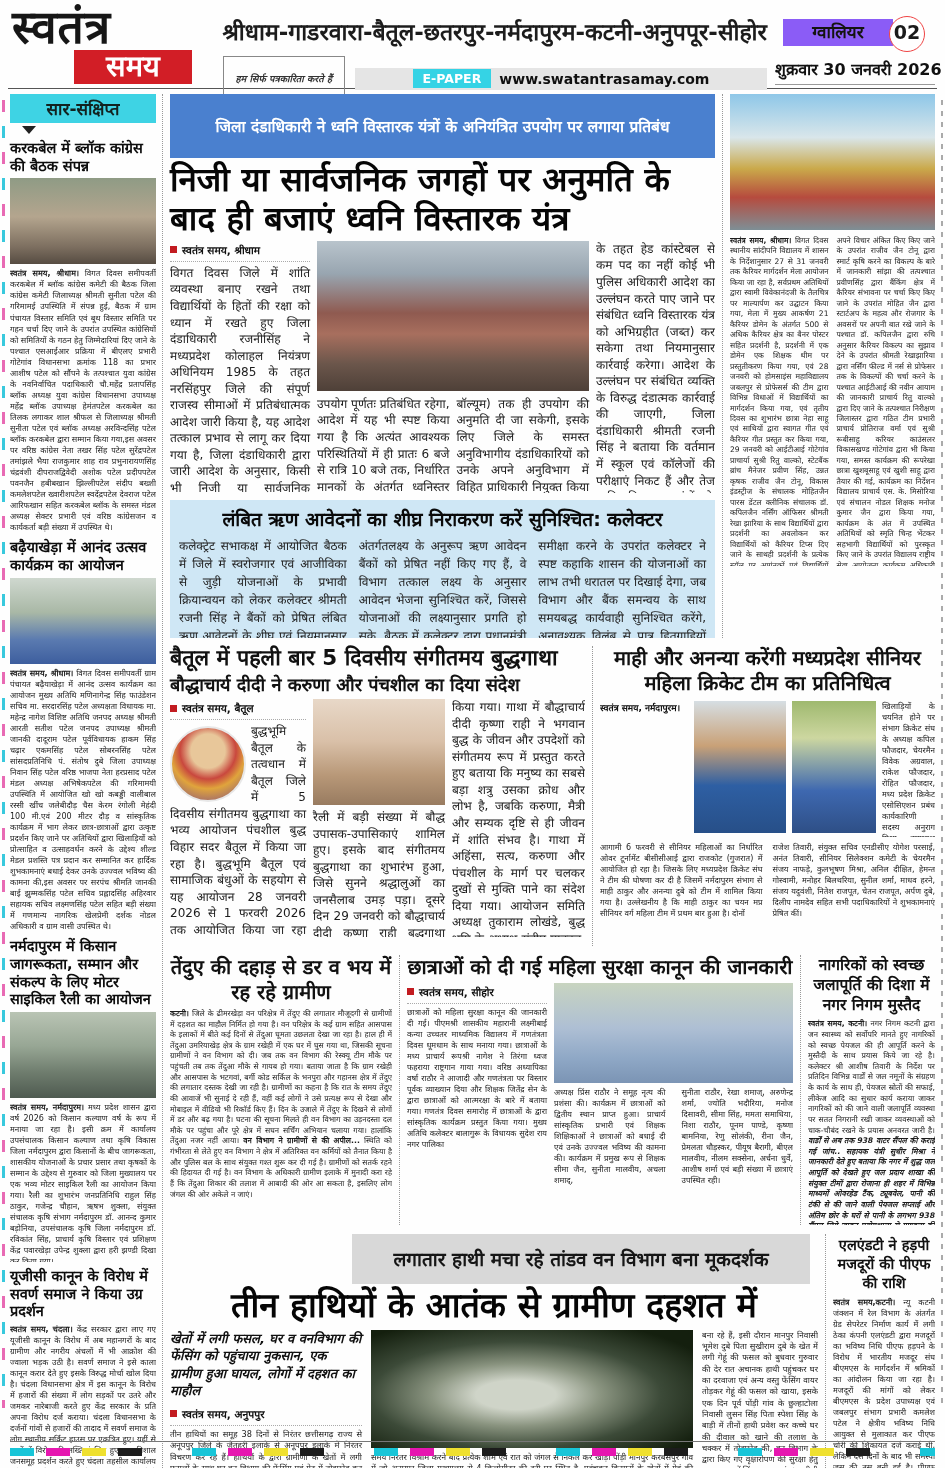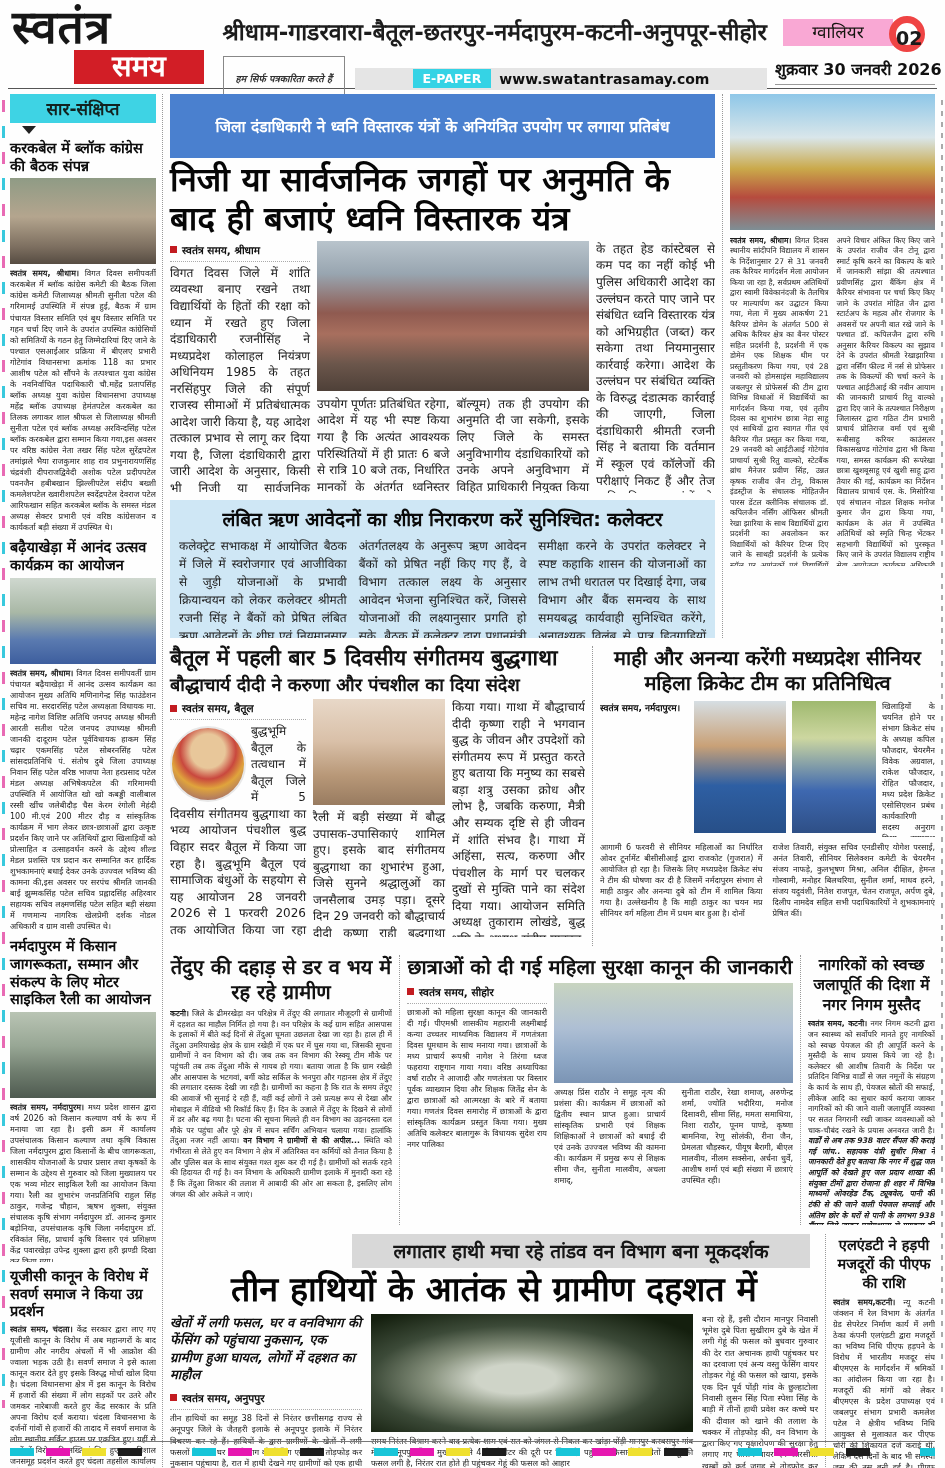--- a/index.html
+++ b/index.html
@@ -10,34 +10,34 @@
   .edge-left { position:absolute; left:2px; top:100px; bottom:60px; width:3px;
     background:repeating-linear-gradient(180deg,#e86ab4 0 12px, transparent 12px 26px, #39c9dd 26px 38px, transparent 38px 52px); }
   .edge-right { position:absolute; right:2px; top:100px; bottom:60px; width:2px;
     background:repeating-linear-gradient(180deg,#aaa 0 5px, transparent 5px 11px); }
 
   
   .header { display:flex; height:86px; padding:6px 10px 0 12px; }
   .logo { width:218px; position:relative; }
   .logo-top { font-size:46px; font-weight:bold; line-height:0.95; letter-spacing:1px; color:#161616; }
   .logo-bottom { background:#d21e26; color:#fff; font-weight:bold; font-size:29px; line-height:1.05;
-    width:130px; text-align:center; margin-left:62px; padding:1px 4px 3px; }
+    width:118px; text-align:center; margin-left:62px; padding:1px 4px 3px; }
   .head-center { flex:1; text-align:center; padding:0 8px; }
   .cities { font-size:23px; font-weight:bold; margin-top:9px; color:#1c1c1c; white-space:nowrap; }
   .center-row { display:flex; align-items:center; margin-top:9px; }
   .tagline { border:1px solid #888; font-size:9.5px; font-style:italic; font-weight:bold; padding:15px 12px; white-space:nowrap; color:#333; }
   .epaper-bar { flex:1; background:#e5e5e5; height:22px; display:flex; align-items:center; justify-content:center; margin-left:10px; gap:8px; }
   .epaper-badge { background:#35d3e5; color:#fff; font-weight:bold; font-size:12.5px; padding:2px 10px; }
   .website { font-weight:bold; font-size:14px; color:#101010; }
   .head-right { width:160px; text-align:center; padding-top:10px; }
   .edition-wrap { position:relative; height:34px; }
-  .edition-strip { position:absolute; left:8px; top:3px; width:110px; height:27px; background:#f9a8d4;
-    font-size:17px; font-weight:normal; line-height:27px; color:#14140f; }
+  .edition-strip { position:absolute; left:8px; top:3px; width:110px; height:27px; background:#8b5cf6;
+    font-size:17px; font-weight:bold; line-height:27px; color:#14140f; }
   .pagenum-circle { position:absolute; right:10px; top:0; width:36px; height:36px; border-radius:50%;
-    background:#fff; border:7px solid #ef4444; font-size:19px; font-weight:bold; line-height:30px; color:#1a1a1a; }
+    background:#fff; border:1px solid #ef4444; font-size:19px; font-weight:bold; line-height:30px; color:#1a1a1a; }
   .date { font-size:16px; font-weight:bold; margin-top:8px; padding-bottom:4px; border-bottom:1.5px solid #999; white-space:nowrap; }
   .header-rule { border-top:1.5px solid #555; margin:2px 8px 0; }
 
   
   .body-wrap { display:flex; padding:5px 10px 0 10px; }
   .sidebar { width:153px; padding-right:6px; border-right:1px dotted #999; }
   .main { flex:1; padding-left:7px; }
   .small { text-align:justify; line-height:1.38; color:#1c1c1c; }
   .b { font-weight:bold; }
   .byrow { display:flex; align-items:center; gap:5px; font-weight:bold; font-size:10.5px;
@@ -113,21 +113,21 @@
   .stu-cols p { flex:1; }
   .fs8 { font-size:8px; }
   .water { flex:1; margin-left:7px; padding-left:7px; }
   .water-h { font-size:15.5px; font-weight:bold; text-align:center; line-height:1.3; margin-bottom:4px; }
   .water-body { font-size:7.7px; height:206px; overflow:hidden; }
   .hl { font-weight:bold; font-style:italic; }
 
   
   .rowD { display:flex; margin-top:9px; }
   .elephant { width:648px; }
-  .ele-strip { background:#d8d8d8; font-size:19px; font-weight:bold; text-align:center; width:458px; margin-left:182px; padding:4px 4px; color:#161616; }
+  .ele-strip { background:#d8d8d8; font-size:19px; font-weight:bold; text-align:center; width:458px; margin-left:182px; padding:12px 4px; color:#161616; }
   .ele-h { font-size:34px; font-weight:bold; text-align:center; line-height:1.1; margin:3px 0 5px; color:#050505; }
   .ele-body { display:flex; gap:9px; height:218px; overflow:hidden; }
   .ele-left { width:192px; }
   .deck { font-size:13px; font-weight:bold; font-style:italic; line-height:1.35; margin-bottom:5px; }
   .ele-mid { width:322px; }
   .ele-photo { height:118px; margin-bottom:4px; }
   .ele-right { flex:1; }
   .fs83 { font-size:8.2px; }
   .lnt { flex:1; margin-left:7px; padding-left:7px; }
   .lnt-h { font-size:14.5px; font-weight:bold; text-align:center; line-height:1.3; margin:2px 0 4px; }

